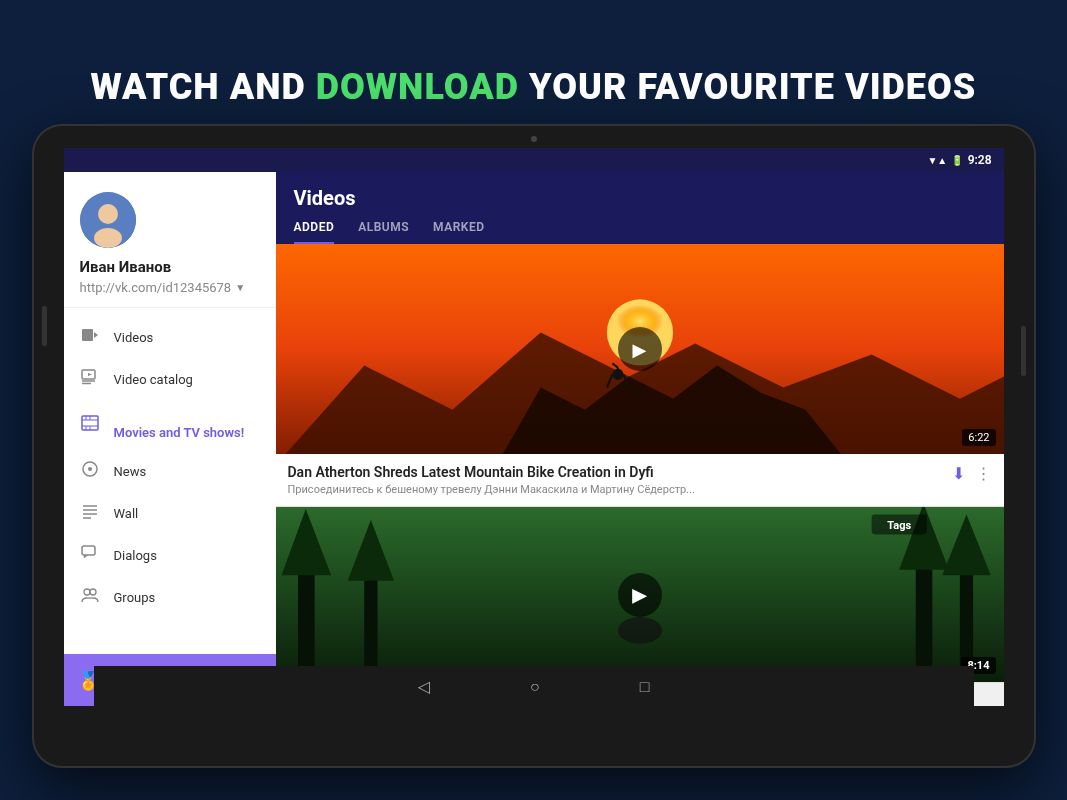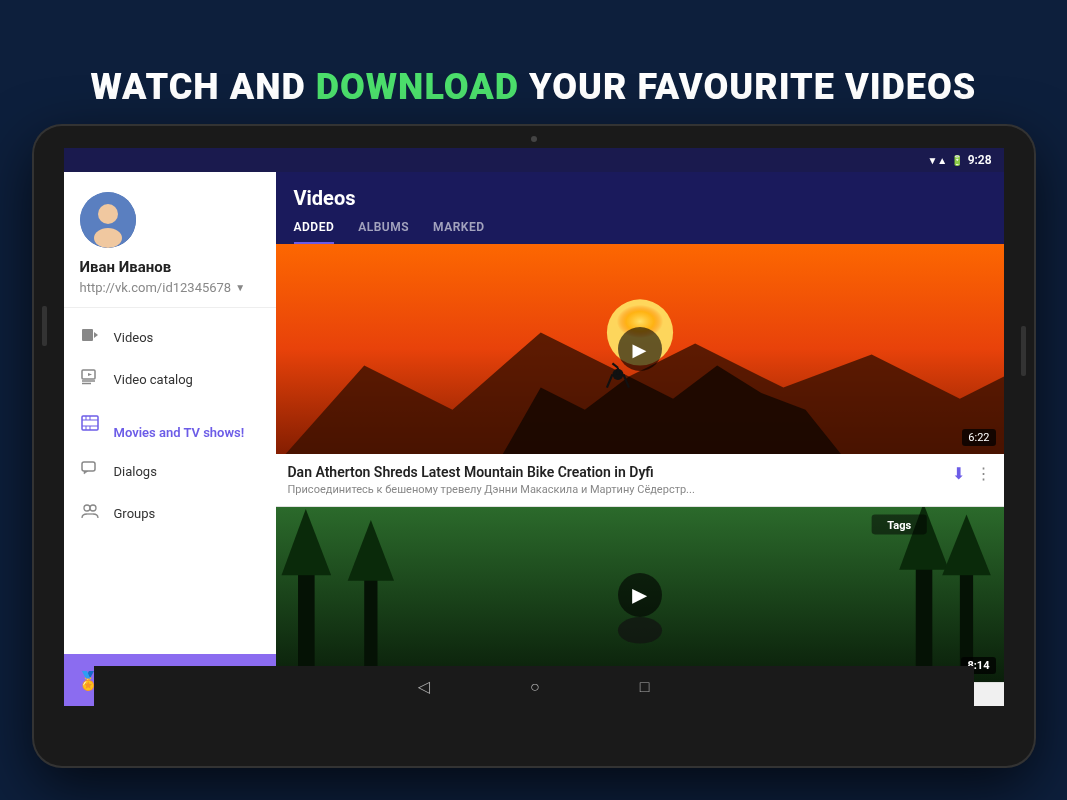--- a/index.html
+++ b/index.html
@@ -437,20 +437,40 @@
                     <rect x="1" y="2" width="16" height="14" rx="1" fill="none" stroke="#6c5ce7" stroke-width="1.5"></rect>
                     <line x1="1" y1="6" x2="17" y2="6" stroke="#6c5ce7" stroke-width="1"></line>
                     <line x1="1" y1="12" x2="17" y2="12" stroke="#6c5ce7" stroke-width="1"></line>
                     <line x1="5" y1="2" x2="5" y2="6" stroke="#6c5ce7" stroke-width="1"></line>
                     <line x1="9" y1="2" x2="9" y2="6" stroke="#6c5ce7" stroke-width="1"></line>
                     <line x1="5" y1="12" x2="5" y2="16" stroke="#6c5ce7" stroke-width="1"></line>
                     <line x1="9" y1="12" x2="9" y2="16" stroke="#6c5ce7" stroke-width="1"></line>
                   </svg>
               </span>
               <span class="menu-label" style="color:#6c5ce7;font-weight:600;margin-top:15px;">Movies and TV shows!</span>
+            </div>
+            <div class="menu-item">
+              <span class="menu-icon">
+                <svg width="18" height="18" viewBox="0 0 18 18">
+                    <circle cx="9" cy="9" r="7" fill="none" stroke="#888" stroke-width="1.5"></circle>
+                    <circle cx="9" cy="9" r="2" fill="#888"></circle>
+                  </svg>
+              </span>
+              <span class="menu-label">News</span>
+            </div>
+            <div class="menu-item">
+              <span class="menu-icon">
+                <svg width="18" height="18" viewBox="0 0 18 18">
+                    <line x1="2" y1="4" x2="16" y2="4" stroke="#888" stroke-width="1.5"></line>
+                    <line x1="2" y1="8" x2="16" y2="8" stroke="#888" stroke-width="1.5"></line>
+                    <line x1="2" y1="12" x2="16" y2="12" stroke="#888" stroke-width="1.5"></line>
+                    <line x1="2" y1="16" x2="10" y2="16" stroke="#888" stroke-width="1.5"></line>
+                  </svg>
+              </span>
+              <span class="menu-label">Wall</span>
             </div>
             <div class="menu-item">
               <span class="menu-icon">
                 <svg width="18" height="18" viewBox="0 0 18 18">
                     <rect x="1" y="2" width="13" height="9" rx="2" fill="none" stroke="#888" stroke-width="1.5"></rect>
                     <path d="M3 11 L3 14 L7 11" fill="#888" stroke="#888" stroke-width="0.5"></path>
                   </svg>
               </span>
               <span class="menu-label">Dialogs</span>
             </div>

